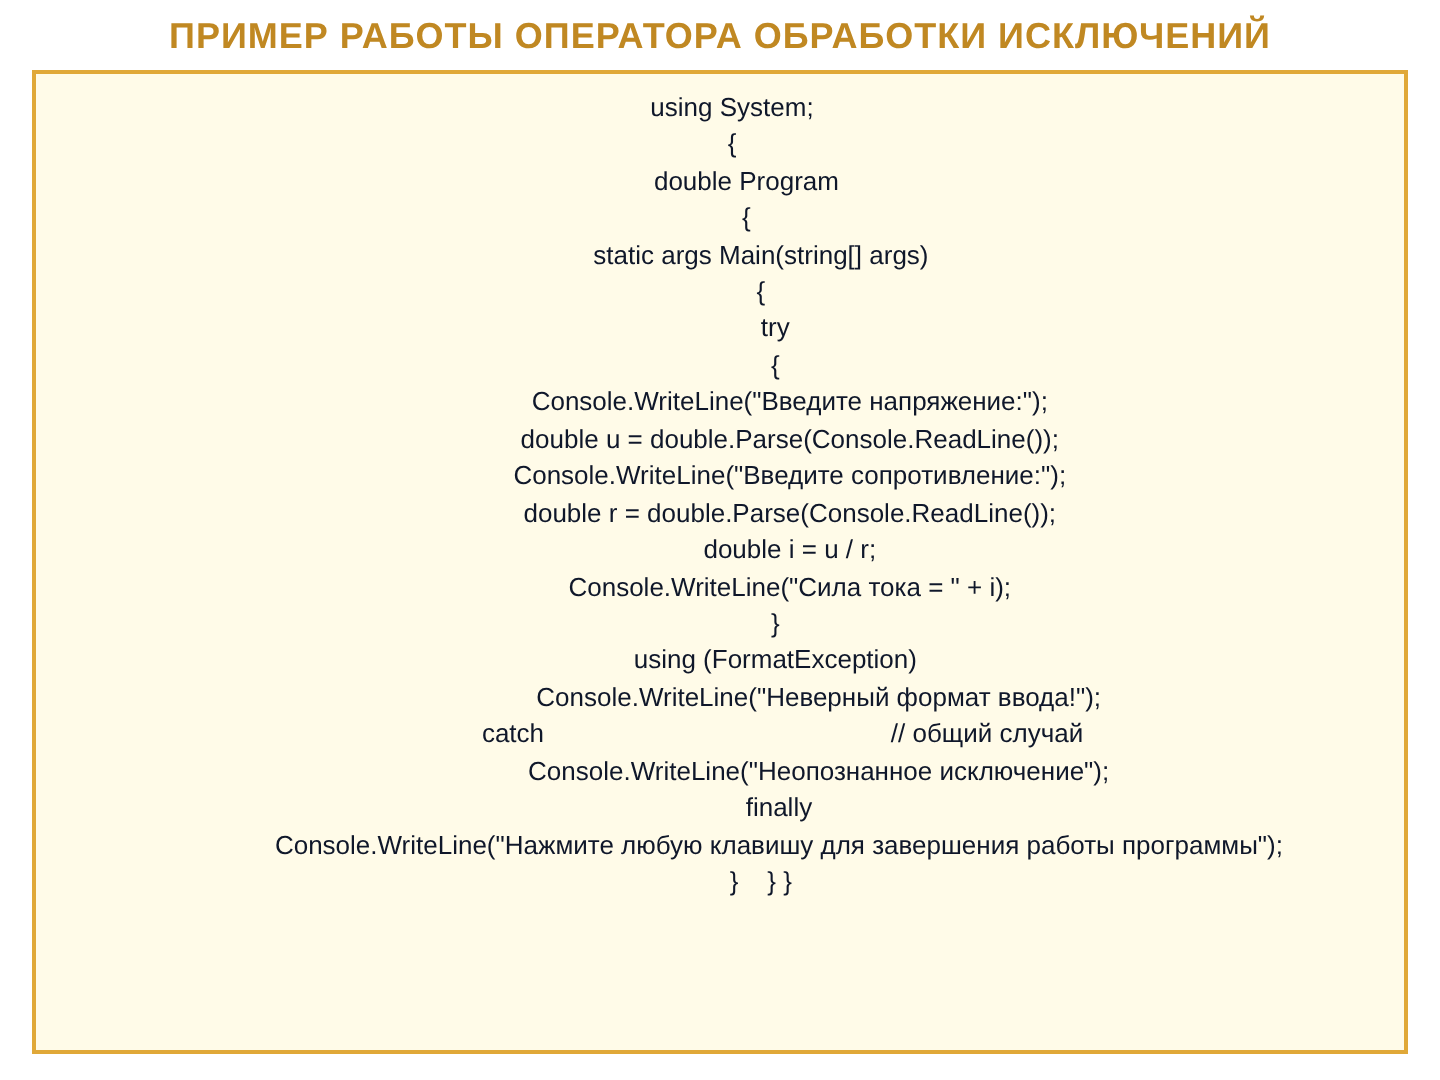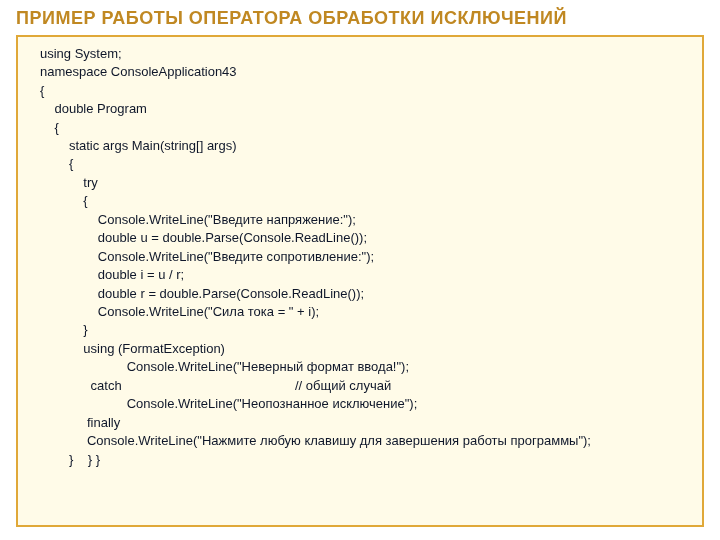--- a/index.html
+++ b/index.html
@@ -1,15 +1,15 @@
 <!DOCTYPE html>
 <html><head>
 <meta charset="utf-8">
 <style>
-  * { box-sizing: border-box; }
+  * { box-sizing: border-box; text-align: center; }
   body {
     margin: 0;
     width: 720px;
     height: 540px;
     background: #fff;
     font-family: "Segoe UI", Arial, sans-serif;
     overflow: hidden;
   }
   .slide {
     width: 720px;
@@ -42,33 +42,32 @@
     margin-left: 12px;
   }
 </style>
 </head>
 <body>
 
 <div class="slide">
   <h1 class="title">ПРИМЕР РАБОТЫ ОПЕРАТОРА ОБРАБОТКИ ИСКЛЮЧЕНИЙ</h1>
   <div class="code-box">
     <div class="code-line">using System;</div>
-    <div class="code-line">namespace ConsoleApplication43</div>
     <div class="code-line">{</div>
     <div class="code-line">    double Program</div>
     <div class="code-line">    {</div>
     <div class="code-line">        static args Main(string[] args)</div>
     <div class="code-line">        {</div>
     <div class="code-line">            try</div>
     <div class="code-line">            {</div>
     <div class="code-line">                Console.WriteLine("Введите напряжение:");</div>
     <div class="code-line">                double u = double.Parse(Console.ReadLine());</div>
     <div class="code-line">                Console.WriteLine("Введите сопротивление:");</div>
+    <div class="code-line">                double r = double.Parse(Console.ReadLine());</div>
     <div class="code-line">                double i = u / r;</div>
-    <div class="code-line">                double r = double.Parse(Console.ReadLine());</div>
     <div class="code-line">                Console.WriteLine("Сила тока = " + i);</div>
     <div class="code-line">            }</div>
     <div class="code-line">            using (FormatException)</div>
     <div class="code-line">                        Console.WriteLine("Неверный формат ввода!");</div>
     <div class="code-line">              catch                                                // общий случай</div>
     <div class="code-line">                        Console.WriteLine("Неопознанное исключение");</div>
     <div class="code-line">             finally</div>
     <div class="code-line">             Console.WriteLine("Нажмите любую клавишу для завершения работы программы");</div>
     <div class="code-line">        }    } }</div>
   </div>

